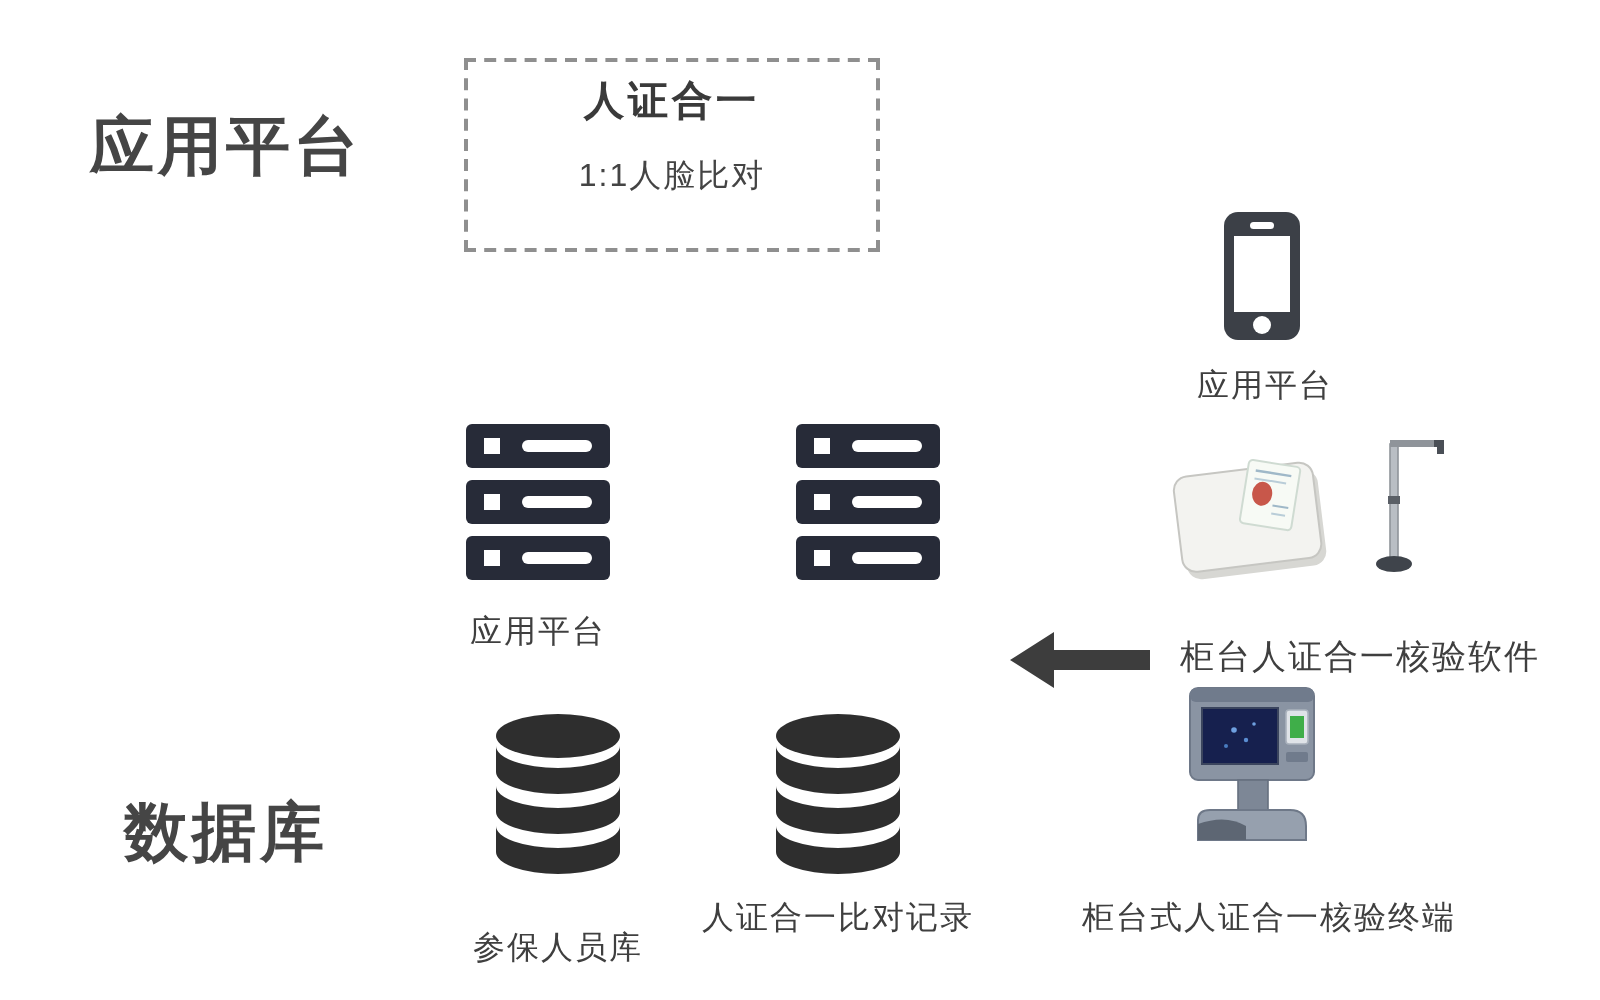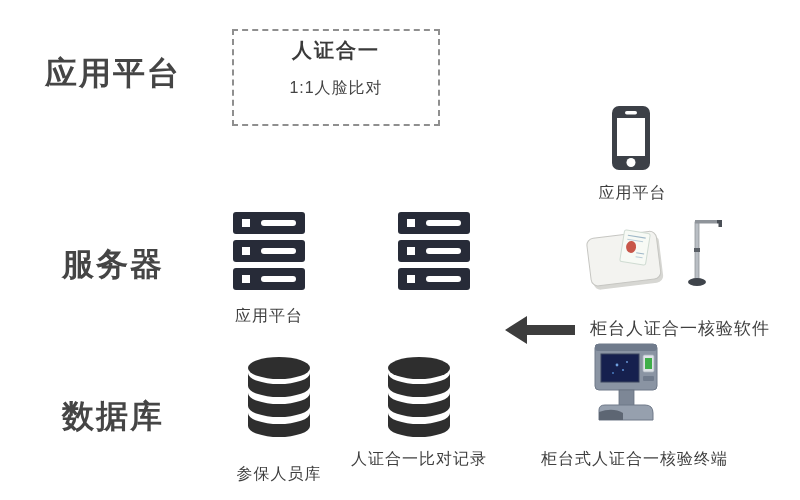--- a/index.html
+++ b/index.html
@@ -28,21 +28,20 @@
   .fill-db{fill:#2e2e2e;}
   .fill-phone{fill:#3c4047;}
   .fill-arrow{fill:#3d3d3d;}
 </style>
 </head>
 <body>
 
 <div id="canvas">
 
   <div class="abs row-label" style="left:45px;top:52px;">应用平台</div>
-  <div class="abs row-label" style="left:62px;top:243px;">服务器</div>
   <div class="abs row-label" style="left:62px;top:395px;">数据库</div>
 
   <div class="abs dashed-box" style="left:232px;top:29px;width:208px;height:97px;">
     <div class="box-title">人证合一</div>
     <div class="box-subtitle">1:1人脸比对</div>
   </div>
 
   <svg class="abs" style="left:612px;top:106px;" width="38" height="64" viewBox="0 0 38 64">
     <rect x="0" y="0" width="38" height="64" rx="7" class="fill-phone"></rect>
     <rect x="13" y="5" width="12" height="3.5" rx="1.75" fill="#ffffff"></rect>

